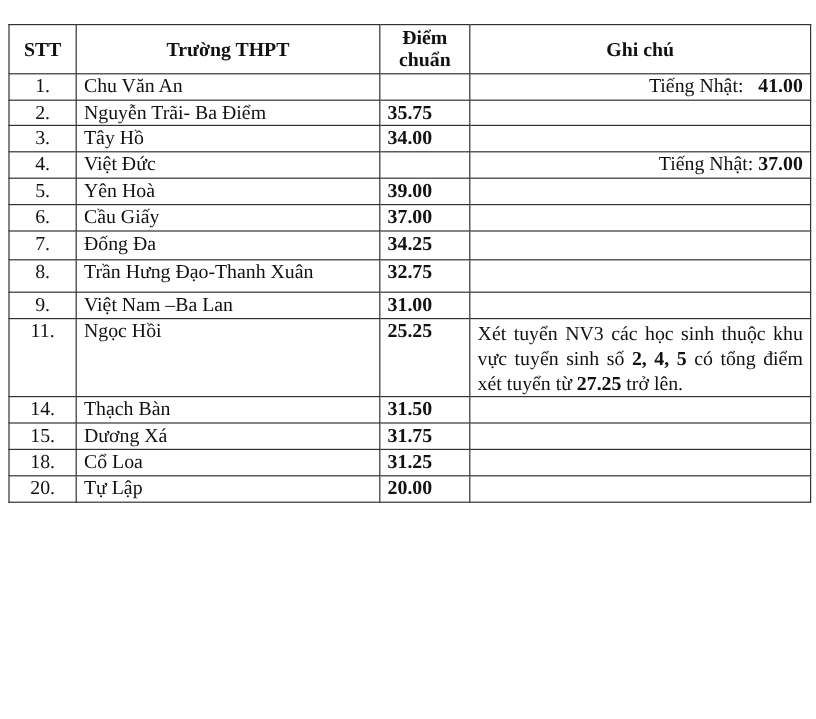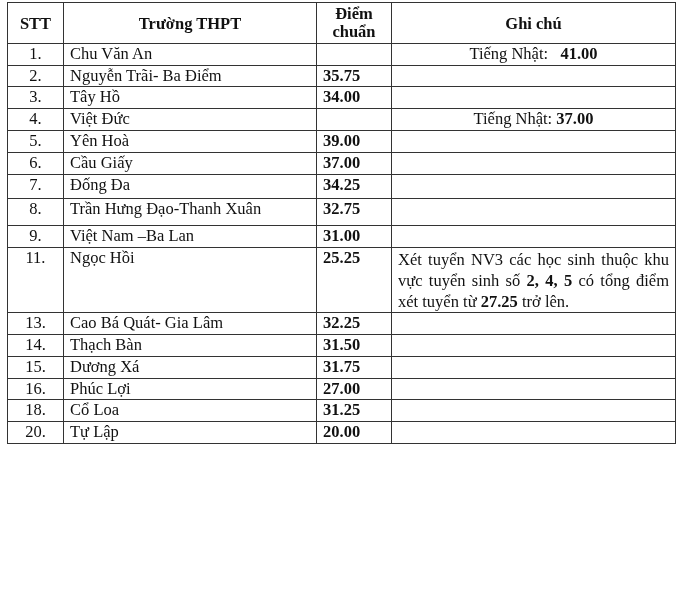--- a/index.html
+++ b/index.html
@@ -1,24 +1,24 @@
 <!DOCTYPE html>
 <html><head>
 <meta charset="utf-8">
 <style>
   html, body { margin:0; padding:0; background:#ffffff; }
   body { width:680px; height:599px; overflow:hidden; position:relative;
          font-family:"Liberation Serif", "DejaVu Serif", serif; color:#111; }
-  table { position:absolute; left:7px; top:2px; border-collapse:collapse; width:668px; table-layout:fixed; }
+  table { position:absolute; left:7px; top:20px; border-collapse:collapse; width:668px; table-layout:fixed; }
   td, th { border:1.5px solid #333; padding:0 6px; font-size:16.5px; line-height:19px; vertical-align:top; }
   th { font-weight:bold; text-align:center; vertical-align:middle; height:40px; }
   th.score-h { line-height:18px;margin-top:28px; }
   td.stt { text-align:center; }
   td.score { text-align:left; font-weight:bold; }
-  td.note { text-align:center; }
+  td.note { text-align:right; }
   td.note.multi { text-align:justify; line-height:21px; padding-top:1px; }
   tr.r { height:21px; }
   b { font-weight:bold; }
 </style>
 </head>
 <body>
 
 <table>
   <colgroup>
     <col style="width:56px">
@@ -92,41 +92,29 @@
         <td class="score">31.00</td>
         <td class="note"></td>
       </tr>
       <tr class="r" style="height: 64px;">
         <td class="stt">11.</td>
         <td class="school">Ngọc Hồi</td>
         <td class="score">25.25</td>
         <td class="note multi"><span>Xét tuyển NV3 các học sinh thuộc khu vực tuyển sinh số </span><b>2, 4, 5</b><span> có tổng điểm xét tuyển từ </span><b>27.25</b><span>  trở lên.</span></td>
       </tr>
       <tr class="r" style="height: 22px;">
-        <td class="stt">13.</td>
-        <td class="school">Cao Bá Quát- Gia Lâm</td>
-        <td class="score">32.25</td>
-        <td class="note"></td>
-      </tr>
-      <tr class="r" style="height: 22px;">
         <td class="stt">14.</td>
         <td class="school">Thạch Bàn</td>
         <td class="score">31.50</td>
         <td class="note"></td>
       </tr>
       <tr class="r" style="height: 22px;">
         <td class="stt">15.</td>
         <td class="school">Dương Xá</td>
         <td class="score">31.75</td>
-        <td class="note"></td>
-      </tr>
-      <tr class="r" style="height: 21px;">
-        <td class="stt">16.</td>
-        <td class="school">Phúc Lợi</td>
-        <td class="score">27.00</td>
         <td class="note"></td>
       </tr>
       <tr class="r" style="height: 22px;">
         <td class="stt">18.</td>
         <td class="school">Cổ Loa</td>
         <td class="score">31.25</td>
         <td class="note"></td>
       </tr>
       <tr class="r" style="height: 22px;">
         <td class="stt">20.</td>

